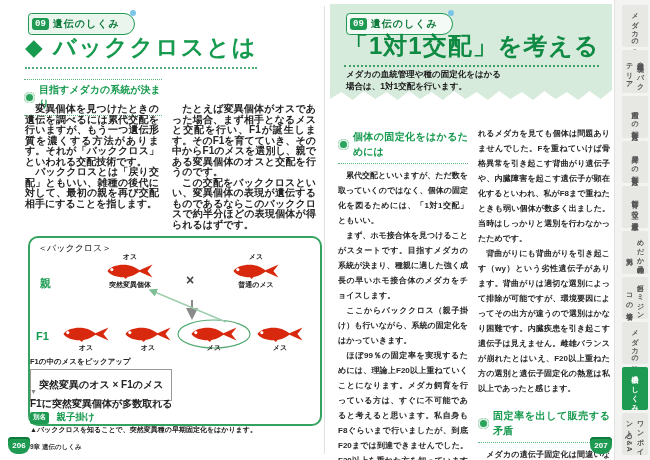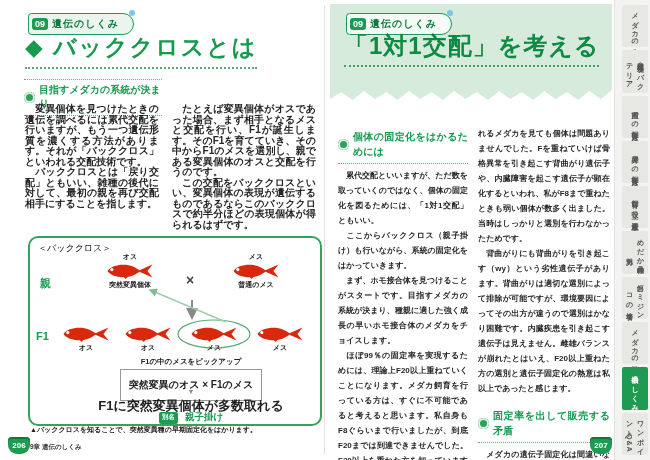--- a/index.html
+++ b/index.html
@@ -3,21 +3,21 @@
 <meta charset="utf-8">
 <style>
   html,body{margin:0;padding:0;background:#e9e9e7;}
   .spread{position:relative;width:650px;height:460px;background:#ffffff;overflow:hidden;
           font-family:"Liberation Sans","DejaVu Sans",sans-serif;color:#2b2b2b;}
   .gutter{position:absolute;left:324px;top:6px;bottom:6px;width:1px;background:#e0e0dd;}
 
   
   .chapter-badge{position:absolute;display:flex;align-items:center;gap:4px;
     background:#eaf5ee;border:1.5px solid #1e9a52;border-radius:4px 12px 12px 4px;
-    padding:2px 14px 2px 3px;height:16px;}
+    padding:2px 14px 2px 3px;height:16px;font-family:Liberation Mono, monospace;}
   .chap-num{background:#1e9a52;color:#fff;font-size:9px;font-weight:bold;
     padding:1px 3px;border-radius:3px;line-height:10px;}
   .chap-label{color:#0e7a3c;font-weight:bold;font-size:10px;letter-spacing:1px;}
   .blue-dot{position:absolute;right:-2px;top:-4px;width:6px;height:6px;border-radius:50%;background:#7cc5e8;}
 
   
   .lp-badge{left:28px;top:13px;}
   .lp-title{position:absolute;left:25px;top:32px;margin:0;font-size:23px;font-weight:bold;
     color:#169a4e;letter-spacing:2px;border-bottom:2px dotted #4fae77;padding-bottom:4px;}
   .section-head{position:absolute;display:flex;align-items:center;gap:4px;
@@ -36,27 +36,27 @@
   .diagram{position:absolute;left:28px;top:236px;width:290px;height:186px;
     border:2px solid #35a25f;border-radius:10px;background:#fff;}
   .dg-title{position:absolute;left:8px;top:4px;font-size:9px;font-weight:normal;color:#111;}
   .dg-rowlabel{position:absolute;color:#169a4e;font-weight:bold;font-size:11px;}
   .fgroup{position:absolute;width:60px;text-align:center;}
   .fgroup .flabel{font-size:7px;font-weight:bold;color:#222;display:block;margin-bottom:1px;}
   .fgroup .fcap{font-size:7px;font-weight:bold;color:#222;display:block;margin-top:1px;white-space:nowrap;}
   .fishsvg{width:50px;height:16px;color:#d8290f;display:block;margin:0 auto;}
   .fishsvg.small{width:52px;height:16px;}
   .cross-mark{position:absolute;font-size:14px;color:#444;font-weight:bold;}
-  .dg-center{position:absolute;left:16px;width:100%;text-align:center;}
+  .dg-center{position:absolute;left:0;width:100%;}
   .pickup{top:119px;font-size:7.5px;font-weight:600;color:#222;}
   .formula-wrap{top:131px;}
   .formula{display:inline-block;border:1px solid #999;background:#fff;
     padding:8px 8px;font-size:10px;font-weight:bold;color:#222;}
   .tri-down{top:150px;font-size:7px;color:#888;}
-  .result{top:159px;font-size:13px;font-weight:bold;color:#222;}
+  .result{top:159px;font-size:10px;font-weight:bold;color:#222;}
   .alias-row{top:170px;}
   .alias-badge{display:inline-block;background:#1e9a52;color:#fff;font-size:6.5px;
     font-weight:bold;padding:1.5px 3px;border-radius:2px;vertical-align:middle;}
   .alias-name{color:#169a4e;font-weight:bold;font-size:9.5px;vertical-align:middle;margin-left:3px;}
   .dg-overlay{position:absolute;inset:0;width:100%;height:100%;pointer-events:none;}
 
   .lp-caption{position:absolute;left:30px;top:425px;font-size:7px;font-weight:bold;color:#222;}
   .page-footer{position:absolute;display:flex;align-items:flex-end;gap:0;}
   .lp-footer{left:8px;top:437px;}
   .rp-footer{left:590px;top:437px;}
@@ -208,30 +208,34 @@
   </section>
 
   <section>
     <div class="rp-panel">
       <div class="chapter-badge rp-badge">
         <span class="chap-num">09</span>
         <span class="chap-label">遺伝のしくみ</span>
         <span class="blue-dot"></span>
       </div>
       <h1 class="rp-title">「1対1交配」を考える</h1>
+      <div class="rp-subtitle">
+        <div>メダカの血統管理や種の固定化をはかる</div>
+        <div>場合は、1対1交配を行います。</div>
+      </div>
     </div>
 
     <div class="col rp-col rp-c1">
       <div class="section-head rp-head">
         <span class="point-icon"></span>
         <span>個体の固定化をはかるためには</span>
       </div>
       <p>　累代交配といいますが、ただ数を取っていくのではなく、個体の固定化を図るためには、「1対1交配」ともいい。</p>
+      <p>　まず、ホモ接合体を見つけることがスタートです。目指すメダカの系統が決まり、種親に適した強く成長の早いホモ接合体のメダカをチョイスします。</p>
       <p>　ここからバッククロス（親子掛け）も行いながら、系統の固定化をはかっていきます。</p>
-      <p>　まず、ホモ接合体を見つけることがスタートです。目指すメダカの系統が決まり、種親に適した強く成長の早いホモ接合体のメダカをチョイスします。</p>
       <p>　ほぼ99％の固定率を実現するためには、理論上F20以上重ねていくことになります。メダカ飼育を行っている方は、すぐに不可能であると考えると思います。私自身もF8ぐらいまで行いましたが、到底F20までは到達できませんでした。F20以上を重ねた方を知っていますが、雌雄バランスが崩れてメスばかりが生まれてくる状態でした。</p>
       <p>　しかし、そのF20を重ねたといわ</p>
     </div>
 
     <div class="col rp-col rp-c2">
       <p>れるメダカを見ても個体は問題ありませんでした。Fを重ねていけば骨格異常を引き起こす背曲がり遺伝子や、内臓障害を起こす遺伝子が顕在化するといわれ、私がF8まで重ねたときも弱い個体が数多く出ました。当時はしっかりと選別を行わなかったためです。</p>
       <p>　背曲がりにも背曲がりを引き起こす（wy）という劣性遺伝子があります。背曲がりは適切な選別によって排除が可能ですが、環境要因によってその出方が違うので選別はかなり困難です。内臓疾患を引き起こす遺伝子は見えません。雌雄バランスが崩れたとはいえ、F20以上重ねた方の選別と遺伝子固定化の熱意は私以上であったと感じます。</p>
       <div class="section-head rp-head rp-head2">
         <span class="point-icon"></span>
         <span>固定率を出して販売する矛盾</span>

